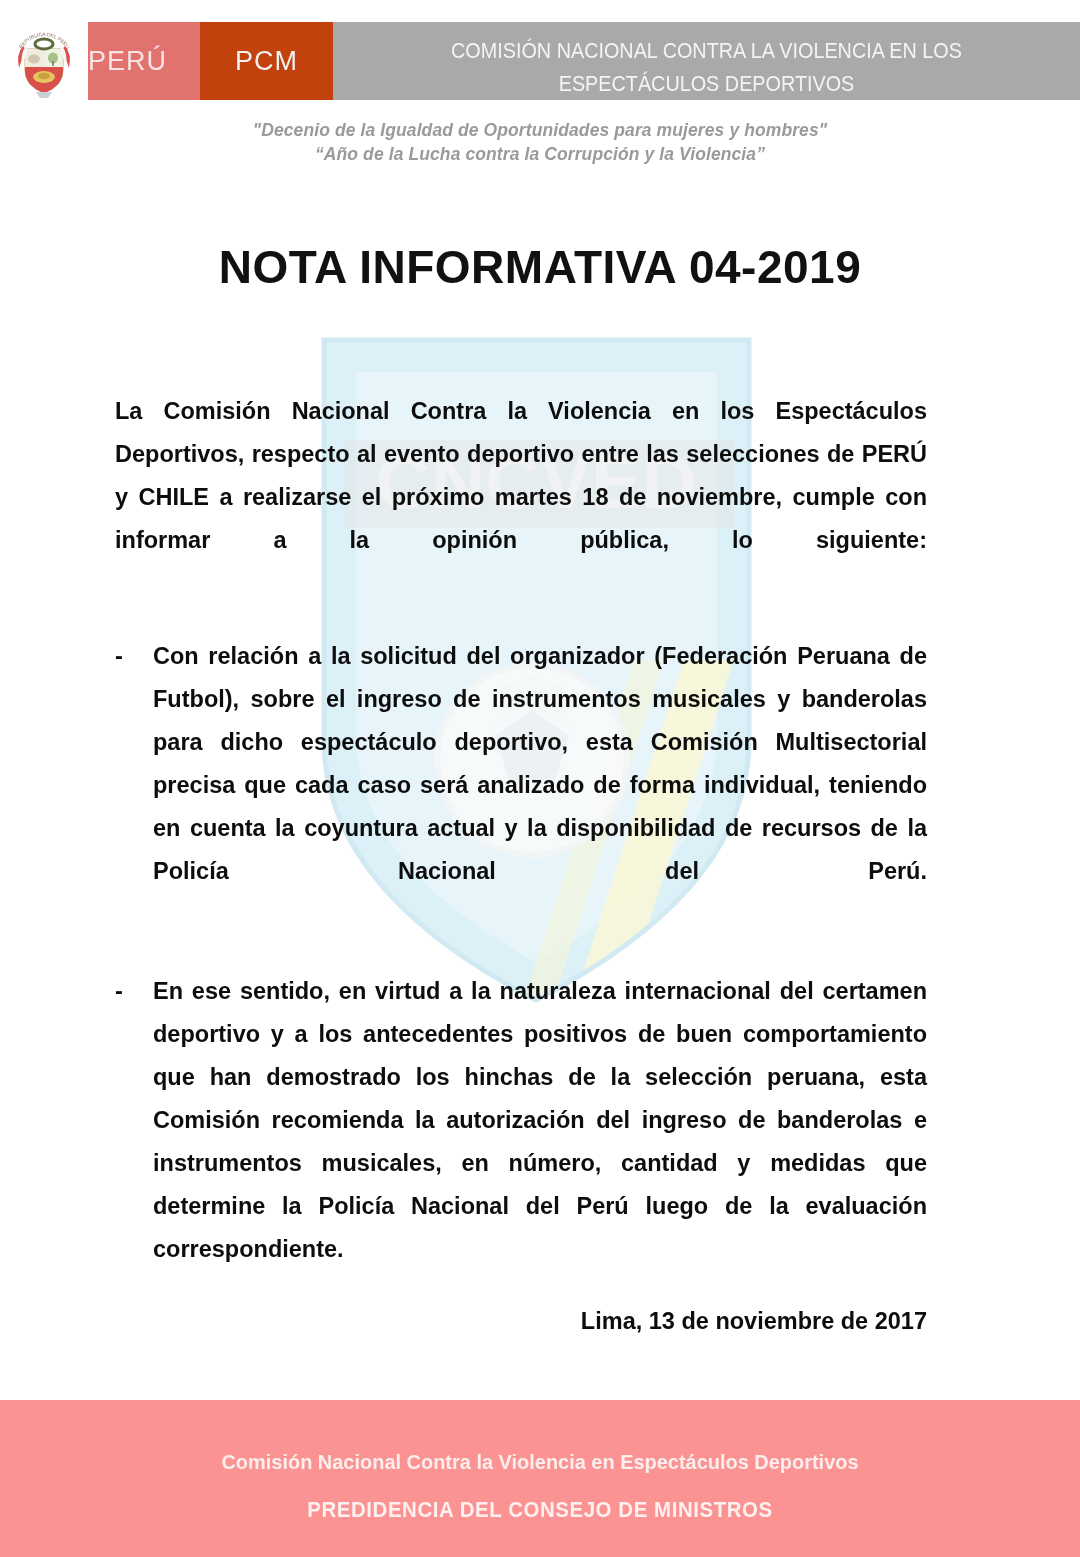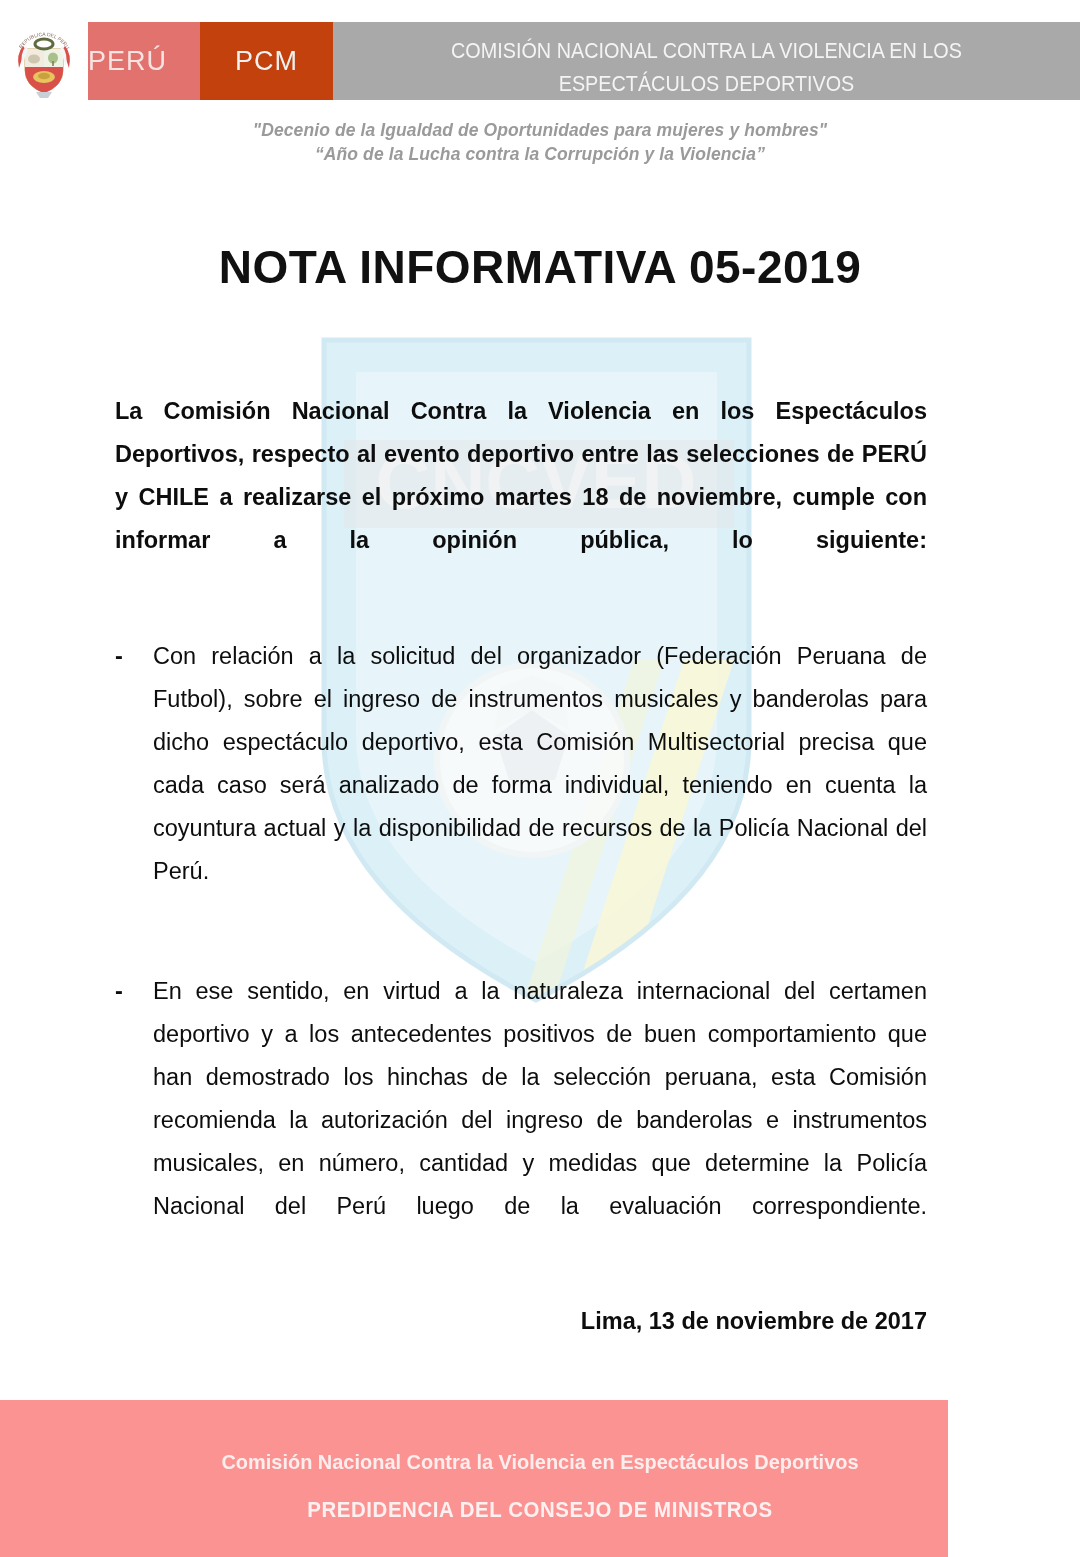--- a/index.html
+++ b/index.html
@@ -163,21 +163,21 @@
     min-width: 38px;
     color: #0d0d0d;
     font-size: 23.5px;
     font-weight: bold;
     line-height: 43px;
   }
   .bullet-text {
     flex: 1;
     color: #0d0d0d;
     font-size: 23.5px;
-    font-weight: normal;
+    font-weight: bold;
     line-height: 43px;
     text-align: justify;
     text-justify: inter-word;
   }
   
   .bullet-text::after,
   .para::after {
     content: "";
     display: inline-block;
     width: 100%;
@@ -192,21 +192,21 @@
     font-size: 23.5px;
     font-weight: bold;
     z-index: 2;
   }
 
   
   .footer {
     position: absolute;
     left: 0;
     top: 1400px;
-    width: 948px;
+    width: 1080px;
     height: 157px;
     background: #FB9393;
     z-index: 3;
   }
   .footer-line1 {
     position: absolute;
     left: 0;
     top: 50px;
     width: 1080px;
     text-align: center;
@@ -310,21 +310,21 @@
         <circle cx="268" cy="430" r="95" fill="none" stroke="#dfe7ea" stroke-width="6"></circle>
 
         <rect x="80" y="110" width="390" height="88" fill="#b9bcbc" opacity="0.45"></rect>
         <text x="272" y="178" text-anchor="middle" font-size="76" font-weight="bold" fill="#dfe3e3" font-family="'Liberation Sans',sans-serif" opacity="0.9">CNCVED</text>
       </g>
       <path d="M60,10 L485,10 L485,410 Q485,560 272,670 Q60,560 60,410 Z" fill="none" stroke="#8FC9DF" stroke-width="5"></path>
     </svg>
   </div>
 
   <div class="doc-title">
-    <span>NOTA INFORMATIVA 05-2019</span>
+    <span>NOTA INFORMATIVA 04-2019</span>
   </div>
 
   <div class="content">
 
     <p class="para">La Comisión Nacional Contra la Violencia en los Espectáculos Deportivos, respecto al evento deportivo entre las selecciones de PERÚ y CHILE a realizarse el próximo martes 18 de noviembre, cumple con informar a la opinión pública, lo siguiente:</p>
 
     <div class="bullet-row">
       <div class="bullet-mark">-</div>
       <div class="bullet-text">Con relación a la solicitud del organizador (Federación Peruana de Futbol), sobre el ingreso de instrumentos musicales y banderolas para dicho espectáculo deportivo, esta Comisión Multisectorial precisa que cada caso será analizado de forma individual, teniendo en cuenta la coyuntura actual y la disponibilidad de recursos de la Policía Nacional del Perú.</div>
     </div>

